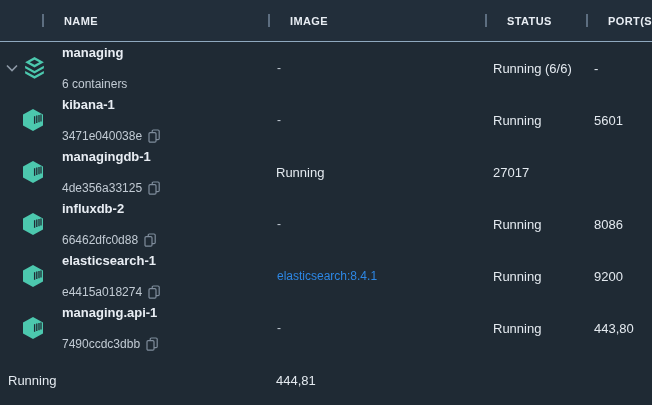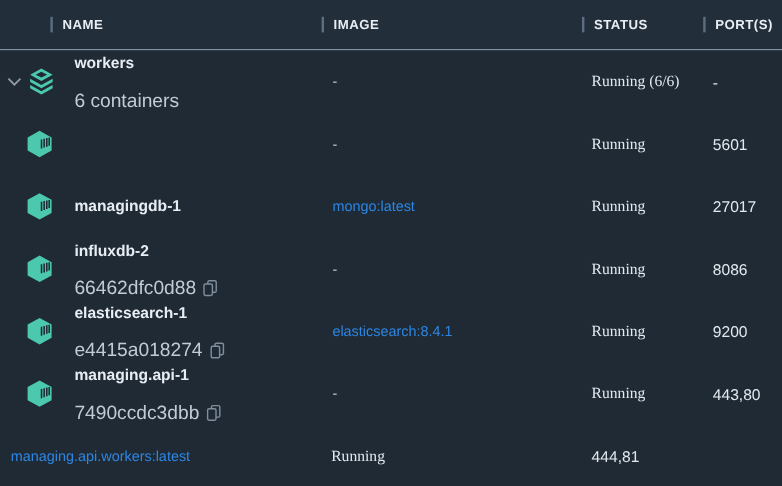--- a/index.html
+++ b/index.html
@@ -11,21 +11,21 @@
   .table { width:652px; height:405px; display:flex; flex-direction:column; }
 
   
   .thead {
     flex:0 0 42px; height:42px;
     background:#222e3a;
     border-bottom:1px solid #8fa9bf;
     display:grid; grid-template-columns:268px 217px 101px 1fr;
     align-items:center;
   }
-  .th { display:flex; align-items:center; gap:8px; }
+  .th { display:flex; align-items:center; gap:20px; }
   .th-name { padding-left:42px; }
   .vbar { width:2px; height:13px; background:#5d6e80; flex:0 0 2px; }
   .th-label {
     font-size:11px; font-weight:700; color:#e8edf3; letter-spacing:.4px;
     white-space:nowrap;
   }
 
   
   .tbody { flex:1 1 auto; }
   .row {
@@ -37,28 +37,28 @@
   }
   .cell-name { display:flex; align-items:center; padding-left:6px; overflow:hidden; }
   .chev { width:16px; flex:0 0 16px; display:flex; align-items:center; }
   .icon-box { width:26px; flex:0 0 26px; display:flex; align-items:center; }
   .name-text { margin-left:14px; min-width:0; }
   .title {
     font-size:13px; font-weight:700; color:#e8edf3; line-height:16px;
     white-space:nowrap;
   }
   .sub {
-    font-size:16px; color:#c2cbd4; line-height:15px; margin-top:16px;
+    font-size:12px; color:#c2cbd4; line-height:15px; margin-top:16px;
     display:flex; align-items:center; gap:6px; white-space:nowrap;text-align:right;
   }
   .copy-btn { display:inline-flex; align-items:center; cursor:pointer; }
 
   .cell-image { padding-left:9px; font-size:12px; color:#c2cbd4; white-space:nowrap; overflow:hidden; }
   .cell-image.link { color:#2d87e4; cursor:pointer; }
-  .cell-status { padding-left:8px; font-size:13px; color:#e3e9ef; white-space:nowrap;font-family:Liberation Serif, serif; }
+  .cell-status { padding-left:8px; font-size:13px; color:#e3e9ef; white-space:nowrap; }
   .cell-ports  { padding-left:8px; font-size:13px; color:#e3e9ef; white-space:nowrap; }
 </style>
 </head>
 <body>
 
 <svg width="0" height="0" style="position:absolute" aria-hidden="true">
   <defs>
     <g id="def-stack-icon">
       <path fill="#4cc8ae" fill-rule="evenodd" d="M12 1 L21 6 L12 11 L3 6 Z M12 3.7 L16.6 6 L12 8.3 L7.4 6 Z"></path>
       <path fill="#4cc8ae" d="M3 9.3 L12 14.3 L21 9.3 L21 11.8 L12 16.8 L3 11.8 Z"></path>
@@ -109,58 +109,76 @@
           <svg width="12" height="8" viewBox="0 0 12 8">
             <polyline points="1,1.5 6,6.5 11,1.5" fill="none" stroke="#8e9aa7" stroke-width="1.6"></polyline>
           </svg>
         </span>
         <span class="icon-box">
           <svg width="25" height="25" viewBox="0 0 24 24">
               <use href="#def-stack-icon"></use>
             </svg>
         </span>
         <span class="name-text">
-          <div class="title">workers</div>
+          <div class="title">managing</div>
           <div class="sub">
               <span>6 containers</span>
             </div>
         </span>
       </div>
       <div class="cell-image">-</div>
       <div class="cell-status">Running (6/6)</div>
       <div class="cell-ports">-</div>
     </div>
 
     <div class="row">
       <div class="cell-name">
         <span class="chev"></span>
         <span class="icon-box">
           <svg width="22" height="24" viewBox="0 0 22 24">
               <use href="#def-cube-icon"></use>
             </svg>
         </span>
+        <span class="name-text">
+          <div class="title">kibana-1</div>
+          <div class="sub">
+            <span>3471e040038e</span>
+            <span class="copy-btn">
+              <svg width="13" height="15" viewBox="0 0 13 15">
+                  <use href="#def-copy-icon"></use>
+                </svg>
+            </span>
+          </div>
+        </span>
       </div>
       <div class="cell-image">-</div>
       <div class="cell-status">Running</div>
       <div class="cell-ports">5601</div>
     </div>
 
     <div class="row">
       <div class="cell-name">
         <span class="chev"></span>
         <span class="icon-box">
           <svg width="22" height="24" viewBox="0 0 22 24">
               <use href="#def-cube-icon"></use>
             </svg>
         </span>
         <span class="name-text">
           <div class="title">managingdb-1</div>
-        </span>
-      </div>
-      <div class="cell-image link">mongo:latest</div>
+          <div class="sub">
+            <span>4de356a33125</span>
+            <span class="copy-btn">
+              <svg width="13" height="15" viewBox="0 0 13 15">
+                  <use href="#def-copy-icon"></use>
+                </svg>
+            </span>
+          </div>
+        </span>
+      </div>
       <div class="cell-status">Running</div>
       <div class="cell-ports">27017</div>
     </div>
 
     <div class="row">
       <div class="cell-name">
         <span class="chev"></span>
         <span class="icon-box">
           <svg width="22" height="24" viewBox="0 0 22 24">
               <use href="#def-cube-icon"></use>
@@ -227,19 +245,18 @@
             </span>
           </div>
         </span>
       </div>
       <div class="cell-image">-</div>
       <div class="cell-status">Running</div>
       <div class="cell-ports">443,80</div>
     </div>
 
     <div class="row">
-      <div class="cell-image link">managing.api.workers:latest</div>
       <div class="cell-status">Running</div>
       <div class="cell-ports">444,81</div>
     </div>
 
   </div>
 </div>
 
 </body></html>

